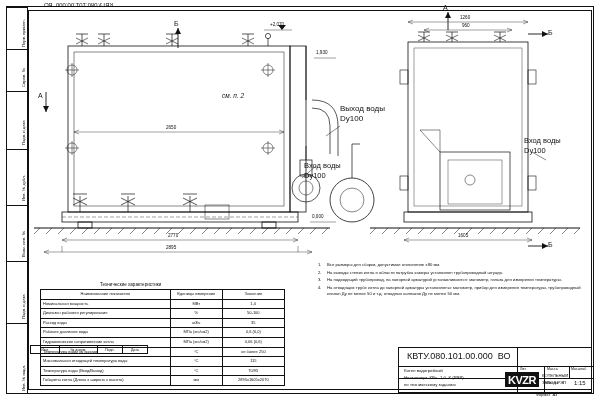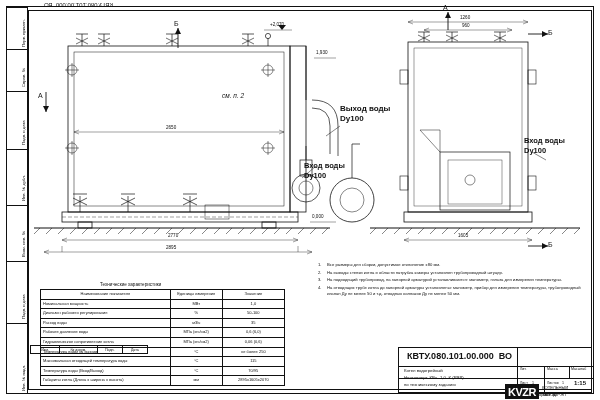--- a/index.html
+++ b/index.html
@@ -2,21 +2,21 @@
 <html><head>
 <meta charset="utf-8">
 <style>
   html,body{margin:0;padding:0;background:#ffffff;}
   body{width:600px;height:400px;overflow:hidden;font-family:"Liberation Sans",sans-serif;color:#111;}
   #sheet{position:relative;width:600px;height:400px;background:#fff;}
   .frame{position:absolute;left:6px;top:6px;width:588px;height:388px;border:1.2px solid #111;box-sizing:border-box;}
   .inner{position:absolute;left:28px;top:10px;width:564px;height:380px;border:1.2px solid #111;box-sizing:border-box;}
   .txt{position:absolute;font-size:4.6px;line-height:1.25;white-space:pre;}
   .txt7{font-size:6px;}
-  .bold{font-weight:bold;}
+  .bold{font-weight:normal;}
   .rot{transform-origin:0 0;}
 
   
   .stampcol{position:absolute;left:7px;top:7px;width:21px;height:386px;border-right:1px solid #111;box-sizing:border-box;}
   .stampcell{position:absolute;left:0;width:21px;border-top:1px solid #111;box-sizing:border-box;}
   .stamplabel{position:absolute;transform-origin:0 0;transform:rotate(-90deg);font-size:4.2px;white-space:nowrap;}
 
   
   .titleblock{position:absolute;left:398px;top:347px;width:194px;height:46px;border:1px solid #111;box-sizing:border-box;}
   .tb-l{position:absolute;background:#111;}
@@ -399,21 +399,21 @@
     <div class="txt" style="left:121px;top:19px;font-size:3.6px;">Лит.</div>
     <div class="txt" style="left:148px;top:19px;font-size:3.6px;">Масса</div>
     <div class="txt" style="left:172px;top:19px;font-size:3.6px;">Масштаб</div>
     <div class="txt bold" style="left:175px;top:32px;font-size:6px;">1:15</div>
     <div class="txt" style="left:121px;top:33px;font-size:3.6px;">Лист</div>
     <div class="txt" style="left:133px;top:33px;font-size:3.6px;">1</div>
     <div class="txt" style="left:148px;top:33px;font-size:3.6px;">Листов</div>
     <div class="txt" style="left:163px;top:33px;font-size:3.6px;">1</div>
   </div>
 
-  <div style="position:absolute;left:505px;top:384px;width:84px;height:16px;text-align:right;">
+  <div style="position:absolute;left:505px;top:372px;width:84px;height:16px;text-align:right;">
     <div style="position:absolute;left:0;top:0;width:34px;height:15px;background:#111;"></div>
     <div class="logo" style="left:3px;top:2px;color:#fff;">KVZR</div>
     <div class="txt" style="left:37px;top:1px;font-size:4.2px;">КОТЕЛЬНЫЙ</div>
     <div class="txt" style="left:37px;top:8px;font-size:4.2px;">ЗАВОД РЭП</div>
   </div>
   <div class="txt" style="left:536px;top:392px;font-size:4px;">Формат  А3</div>
 
 </div>
 
 </body></html>

